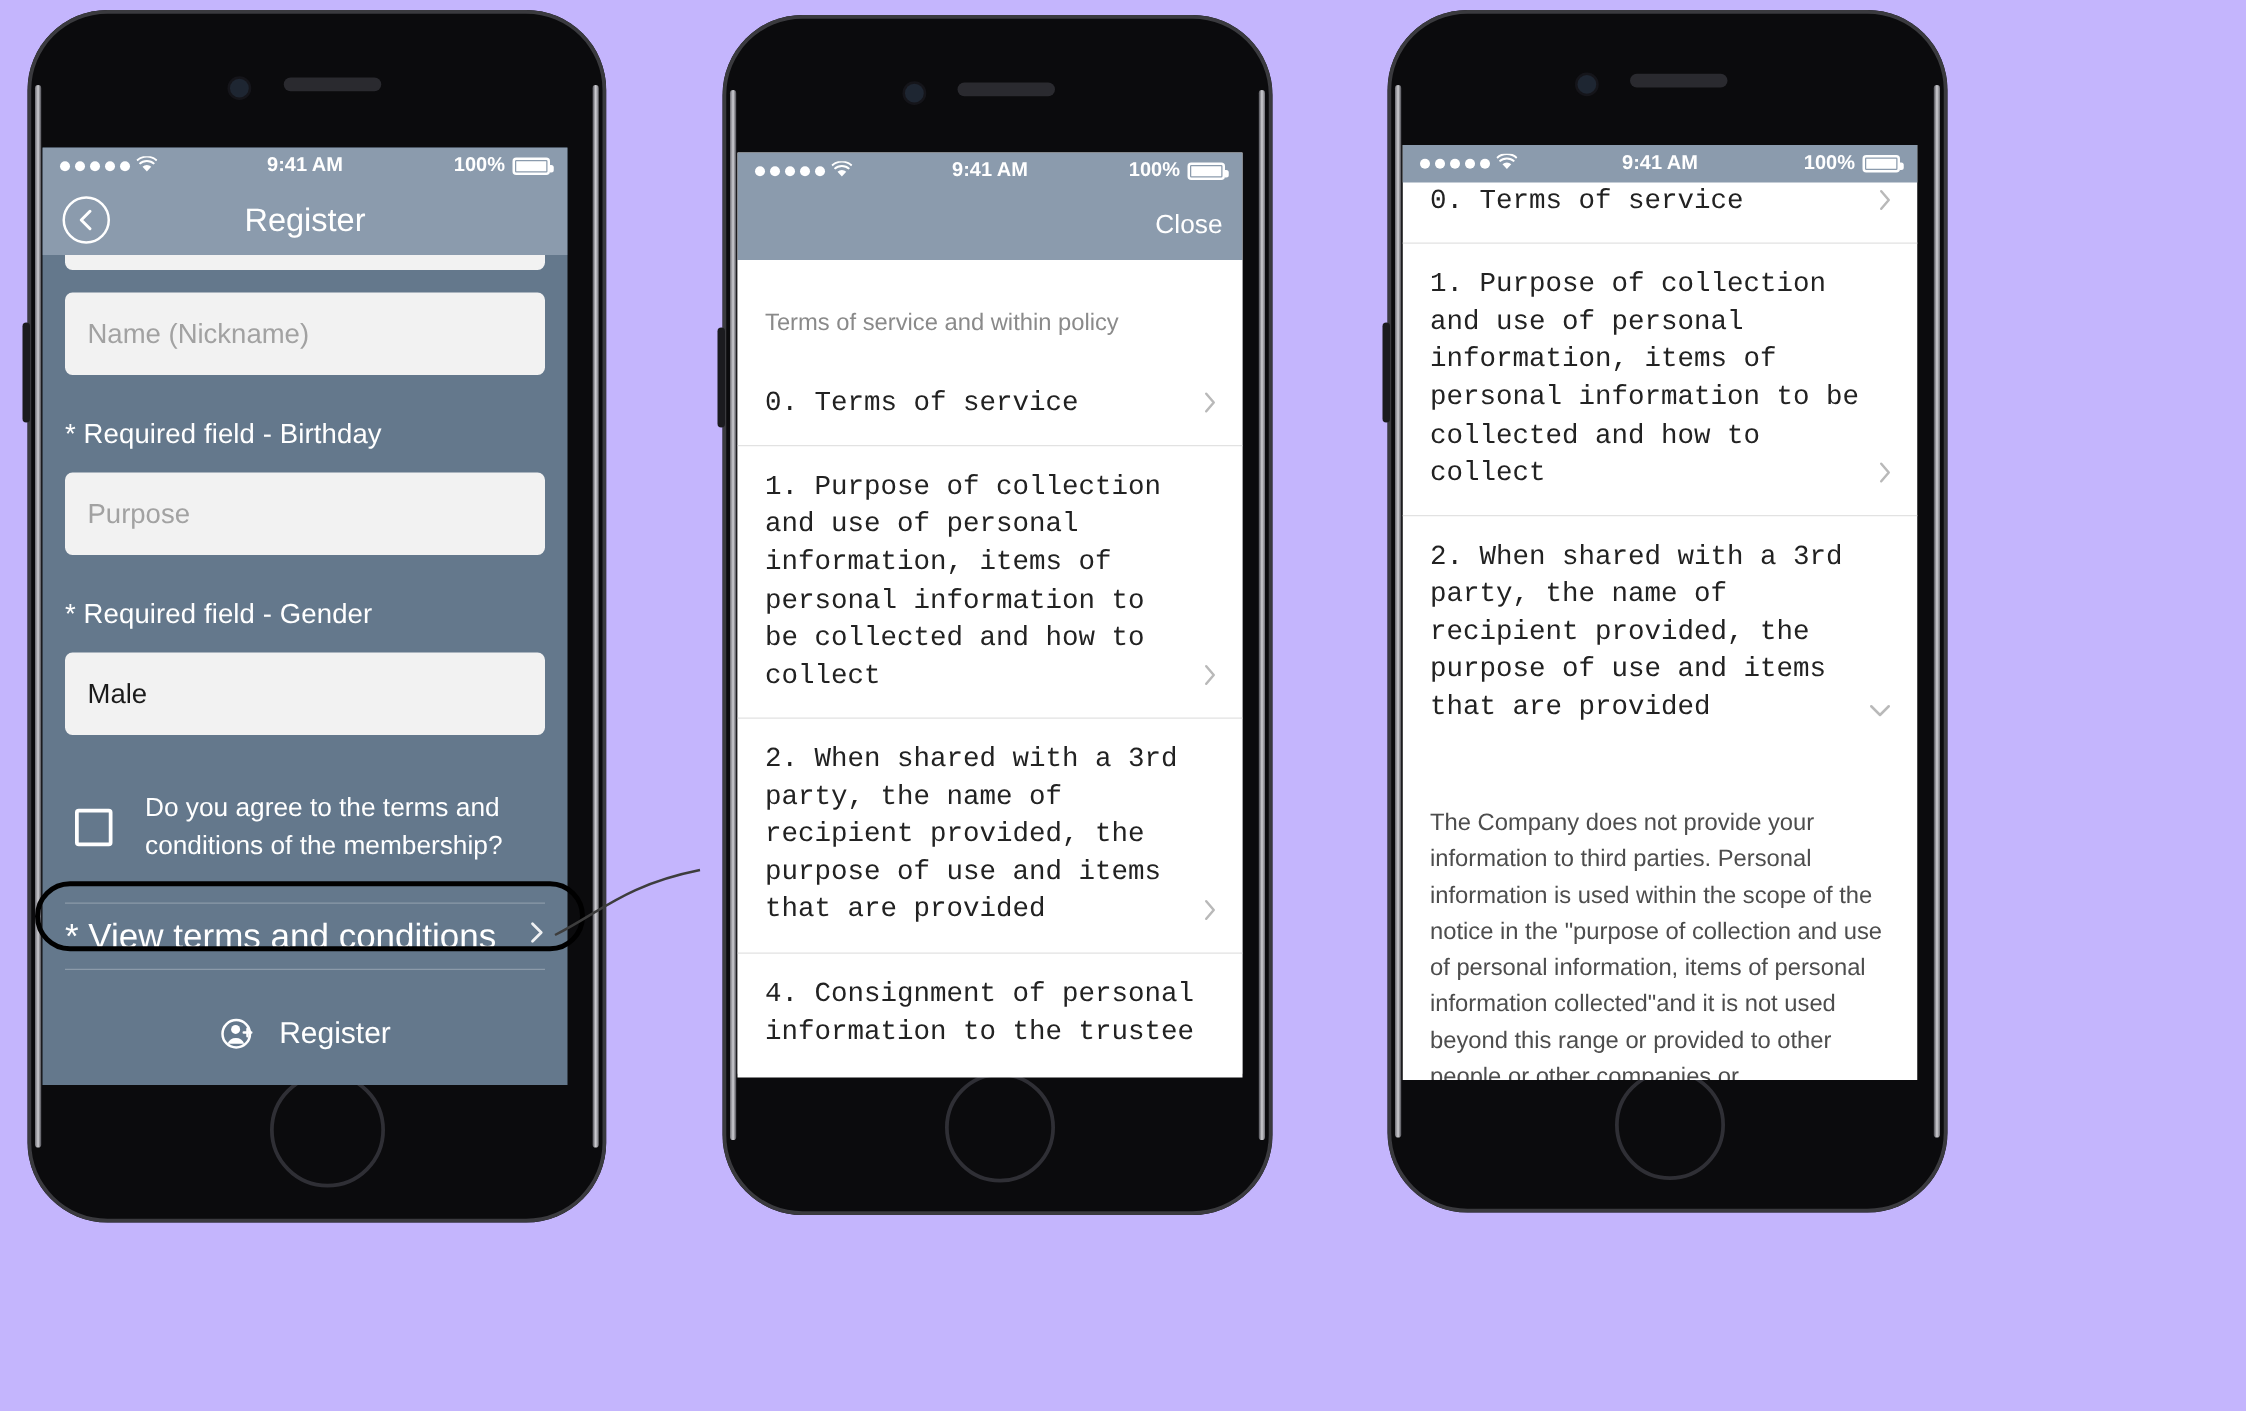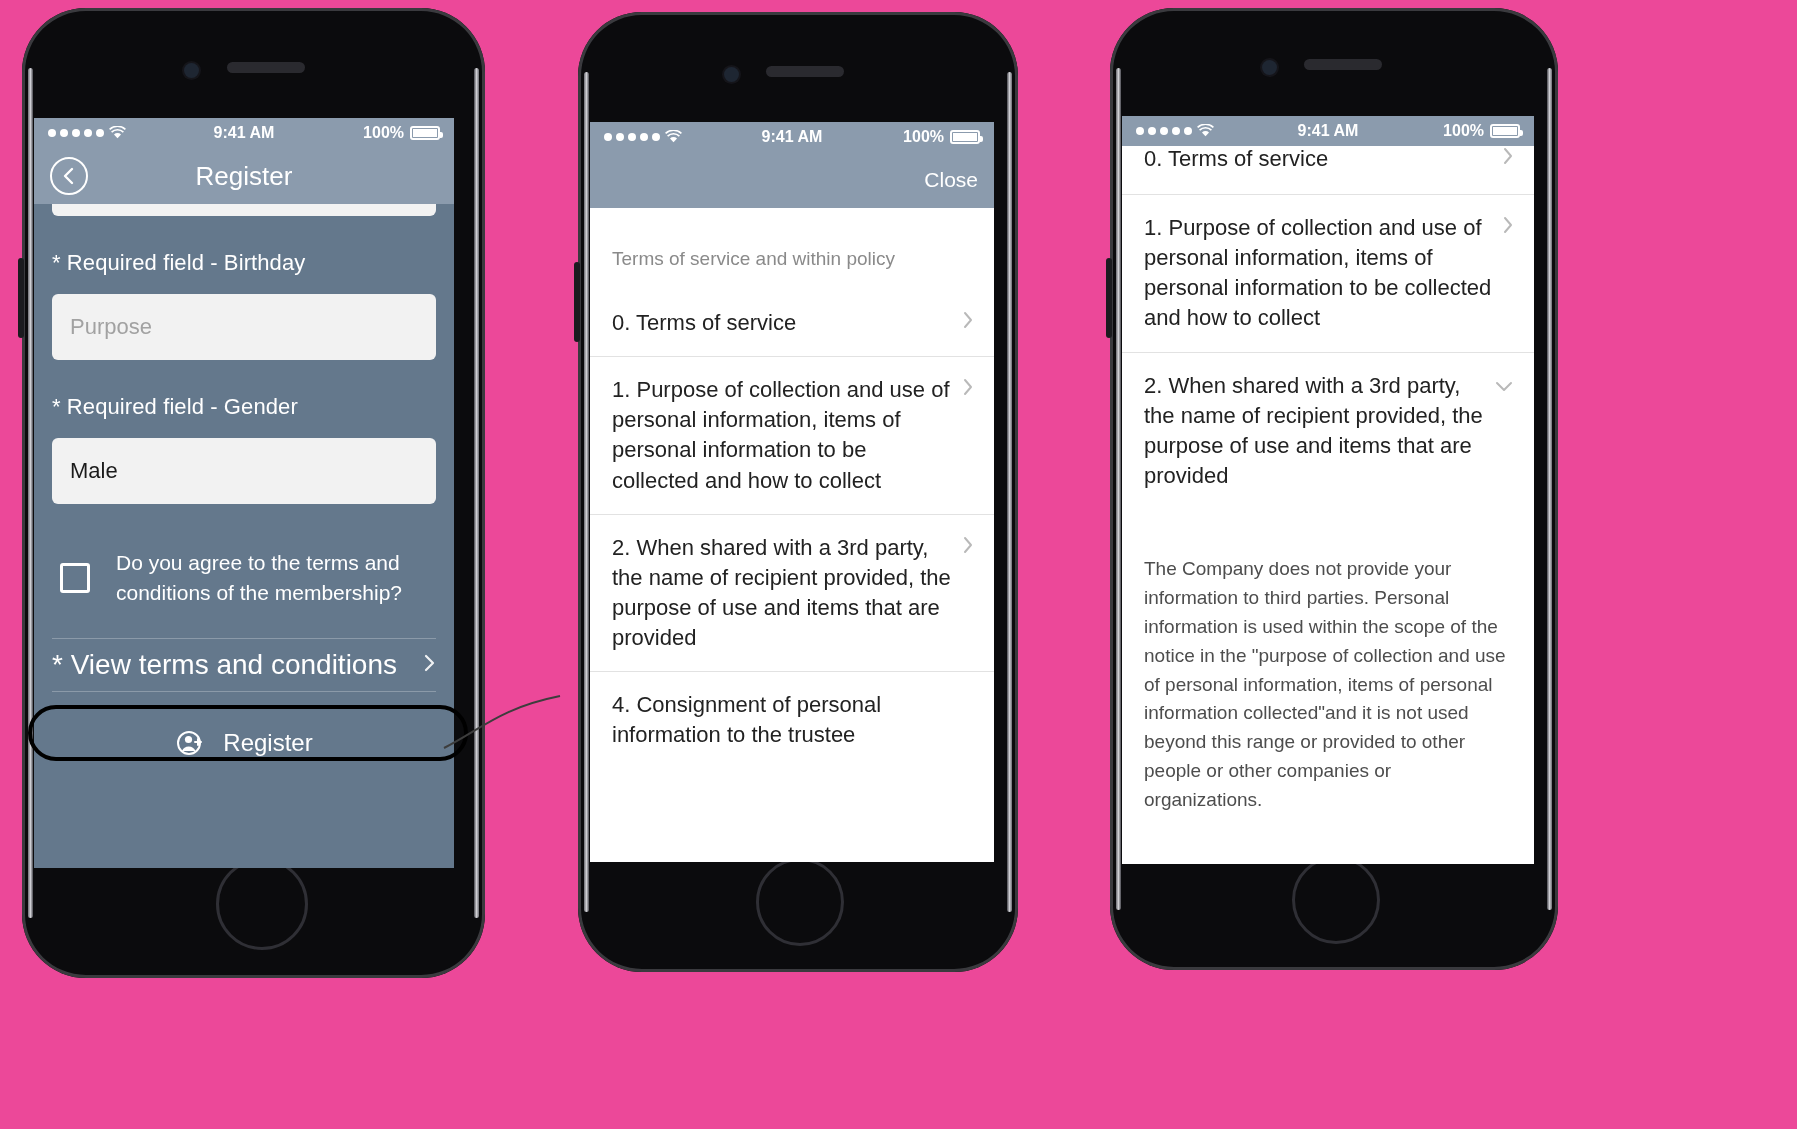--- a/index.html
+++ b/index.html
@@ -2,21 +2,21 @@
 <html><head>
 <meta charset="utf-8">
 <style>
   * { box-sizing: border-box; margin: 0; padding: 0; }
   html, body {
     width: 1797px; height: 1129px;
     background: #ffffff;
     font-family: "Liberation Sans", sans-serif;
     overflow: hidden;
   }
-  .stage { position: relative; width: 1797px; height: 1129px; background: #ec4899; }
+  .stage { position: relative; width: 1797px; height: 1129px; background: #c4b5fd; }
 
   
   .phone {
     position: absolute;
     background: #0b0b0d;
     border-radius: 64px;
     box-shadow: 0 0 0 3px #3a3a3e inset;
     overflow: visible;
   }
   .phone .glossA {
@@ -143,24 +143,25 @@
     position: absolute; pointer-events: none;
   }
 
   
   .list-wrap { background: #ffffff; }
   .list-caption {
     color: #8a8a8a; font-size: 19px;
     padding: 40px 22px 20px 22px;
   }
   .list-item {
-    display: flex; align-items: flex-start; gap: 10px;
+    display: flex; align-items: flex-end; gap: 10px;
     padding: 18px 20px 18px 22px;
     border-top: 1px solid #e2e2e2;
     min-height: 56px;
+    font-family: Liberation Mono, monospace;
   }
   .list-item .txt {
     font-size: 22px; line-height: 1.37; color: #222222; flex: 1 1 auto;
   }
   .list-item .chev {
     flex: 0 0 auto; color: #b9b9b9; font-size: 26px; line-height: 1;
   }
   .para {
     font-size: 19px; line-height: 1.52; color: #4d4d4d;
     padding: 46px 26px 46px 22px;
@@ -213,20 +214,21 @@
                 <polyline points="11,3 4,10 11,17" stroke="#fff" stroke-width="2.4" fill="none" stroke-linecap="round" stroke-linejoin="round"></polyline>
               </svg>
           </span>
         </div>
         <div class="nav-title">Register</div>
       </div>
 
       <div class="form-body">
         <div class="field clipped"></div>
 
+        <div class="field placeholder">Name (Nickname)</div>
 
         <div class="req-label">* Required field - Birthday</div>
         <div class="field placeholder">Purpose</div>
 
         <div class="req-label">* Required field - Gender</div>
         <div class="field value">Male</div>
 
         <div class="agree-row">
           <div class="checkbox"></div>
           <div class="agree-text">Do you agree to the terms and conditions of the membership?</div>

